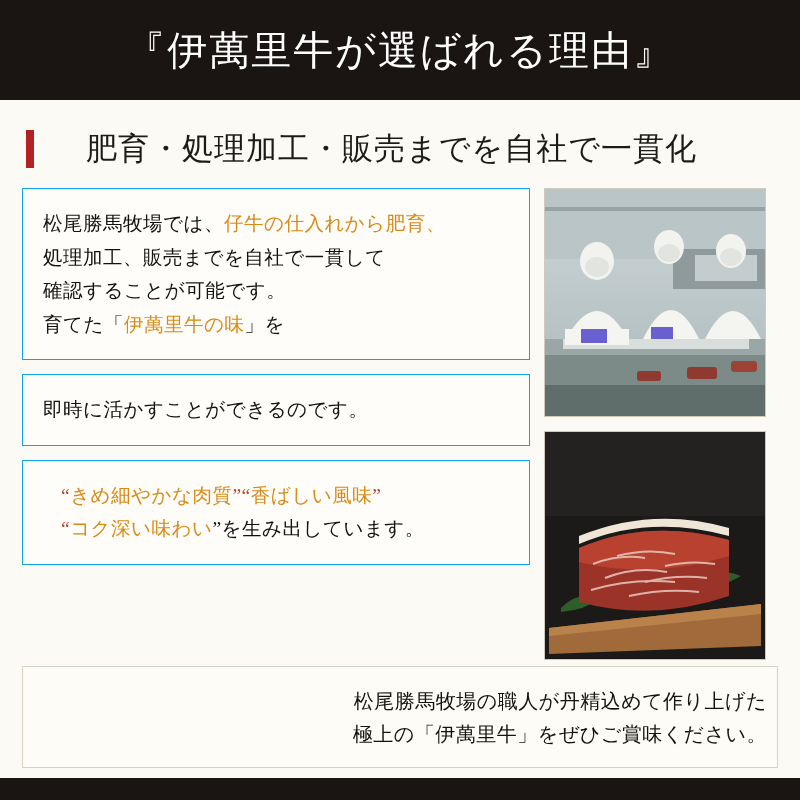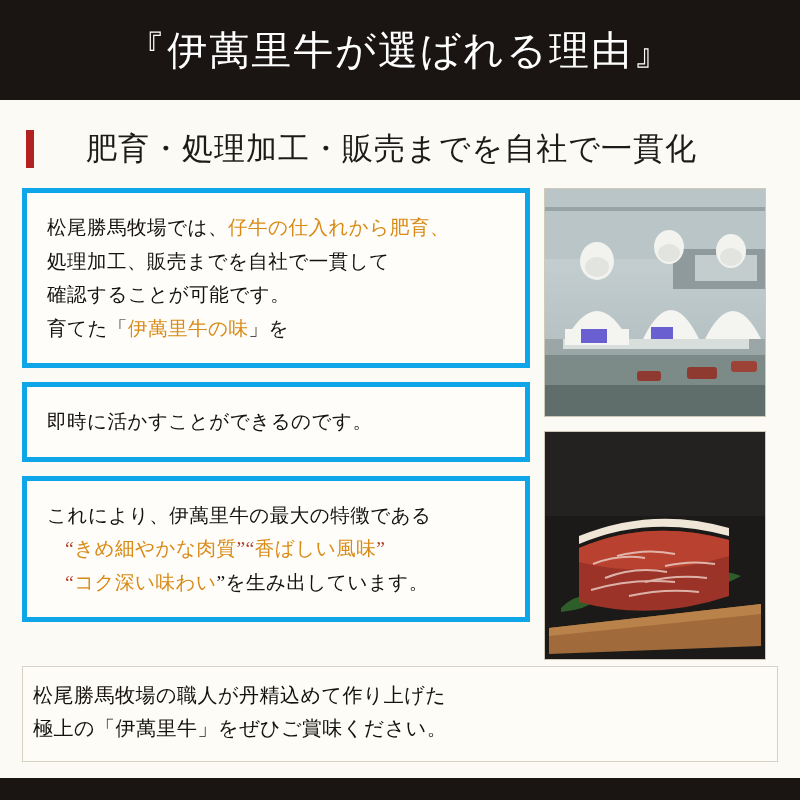--- a/index.html
+++ b/index.html
@@ -63,21 +63,21 @@
   
   .columns {
     display: flex;
     gap: 14px;
     align-items: flex-start;
   }
   .left-col { width: 508px; flex: 0 0 508px; }
   .right-col { width: 222px; flex: 0 0 222px; }
 
   .card {
-    border: 5px solid #0ea5e9;
+    border: 1px solid #0ea5e9;
     background: #fefdf9;
     padding: 18px 20px;
     margin-bottom: 14px;
   }
   .card p {
     font-size: 19.5px;
     line-height: 1.72;
     color: #14110f;
     letter-spacing: 0.5px;
   }
@@ -96,22 +96,22 @@
   }
   .photo-1 { height: 229px; margin-bottom: 14px; }
   .photo-2 { height: 229px; }
   .photo svg { display: block; }
 
   
   .bottom-box {
     border: 1px solid #d8d2c4;
     background: #fdfcf7;
     margin: 6px 0 0 0;
-    padding: 12px 10px 16px 10px;
-    text-align: left;
+    padding: 18px 10px 16px 10px;
+    text-align: right;
   }
   .bottom-box p {
     font-size: 20px;
     line-height: 1.65;
     color: #14110f;
     letter-spacing: 0.5px;
   }
 
   .footer-strip {
     position: absolute;
@@ -149,21 +149,20 @@
           <p>
             <span>育てた「</span><span class="hl-orange">伊萬里牛の味</span><span>」を</span>
           </p>
         </div>
 
         <div class="card card-2">
           <p>即時に活かすことができるのです。</p>
         </div>
 
         <div class="card card-3">
-          <p>これにより、伊萬里牛の最大の特徴である</p>
           <p class="quoted">
             <span class="hl-red">“</span><span class="hl-orange">きめ細やかな肉質</span><span class="hl-red">”“</span><span class="hl-orange">香ばしい風味</span><span class="hl-red">”</span>
           </p>
           <p class="quoted">
             <span class="hl-red">“</span><span class="hl-orange">コク深い味わい</span><span>”を生み出しています。</span>
           </p>
         </div>
 
       </div>
 

